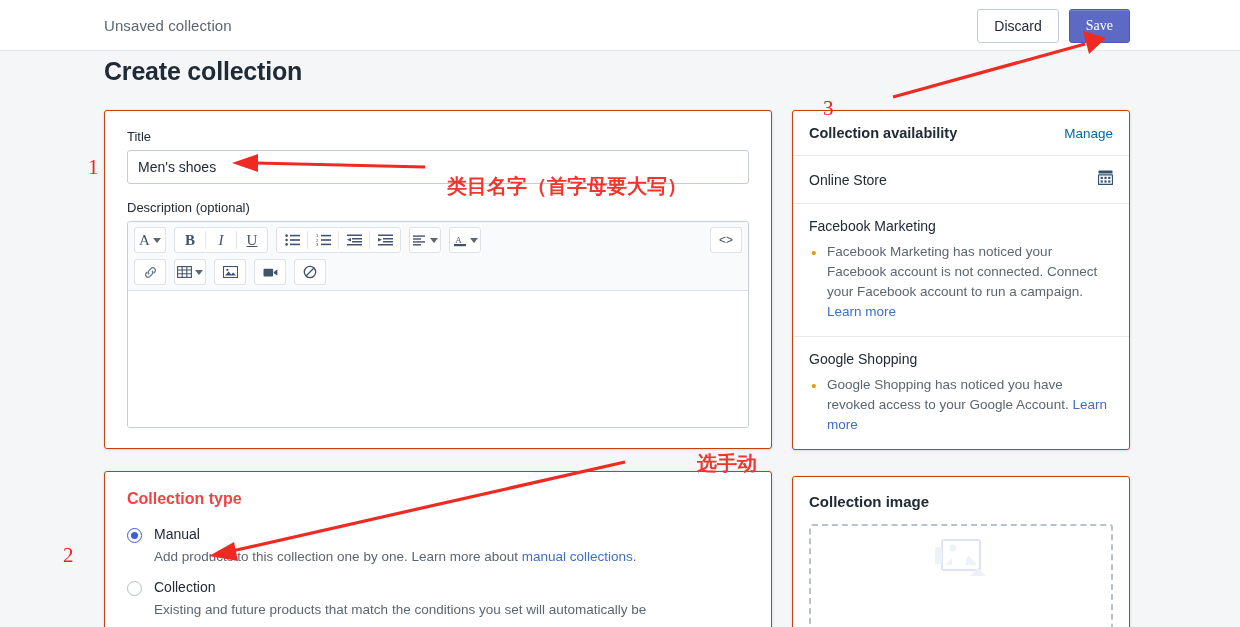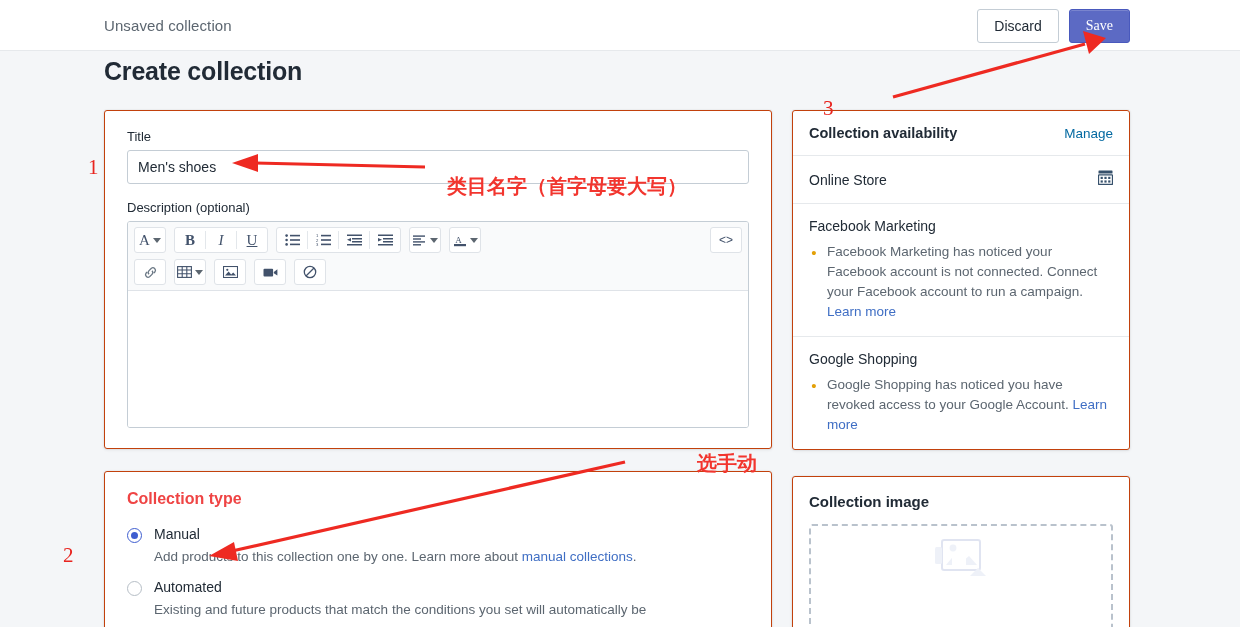--- a/index.html
+++ b/index.html
@@ -343,21 +343,21 @@
       <div class="section-title">Collection type</div>
 
       <div class="radio-row">
         <div class="radio checked"></div>
         <div class="radio-label">Manual</div>
       </div>
       <div class="radio-help"><span>Add products to this collection one by one. Learn more about </span><a class="link" href="#">manual collections</a><span>.</span></div>
 
       <div class="radio-row" style="margin-top:12px;">
         <div class="radio"></div>
-        <div class="radio-label">Automated</div>
+        <div class="radio-label">Collection</div>
       </div>
       <div class="radio-help">Existing and future products that match the conditions you set will automatically be</div>
     </div>
   </div>
 
   <div class="col-right">
 
     <div class="card">
       <div class="r-sec">
         <div class="r-head">

